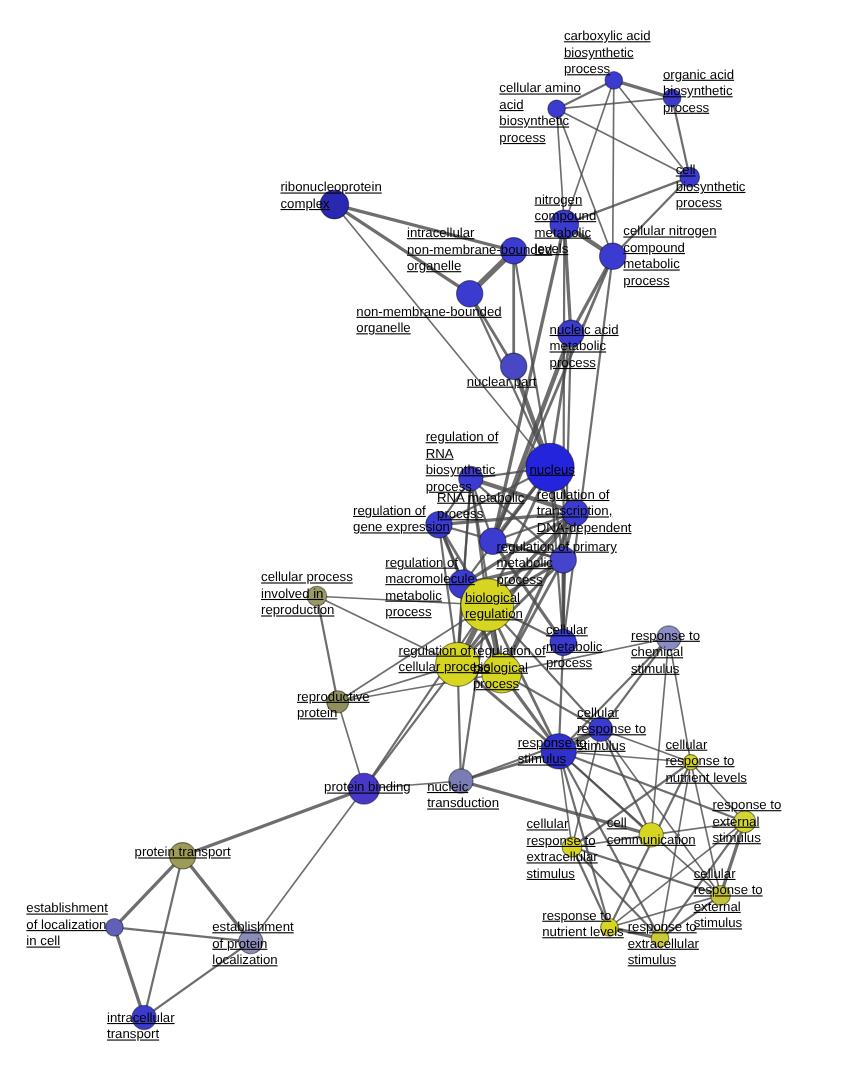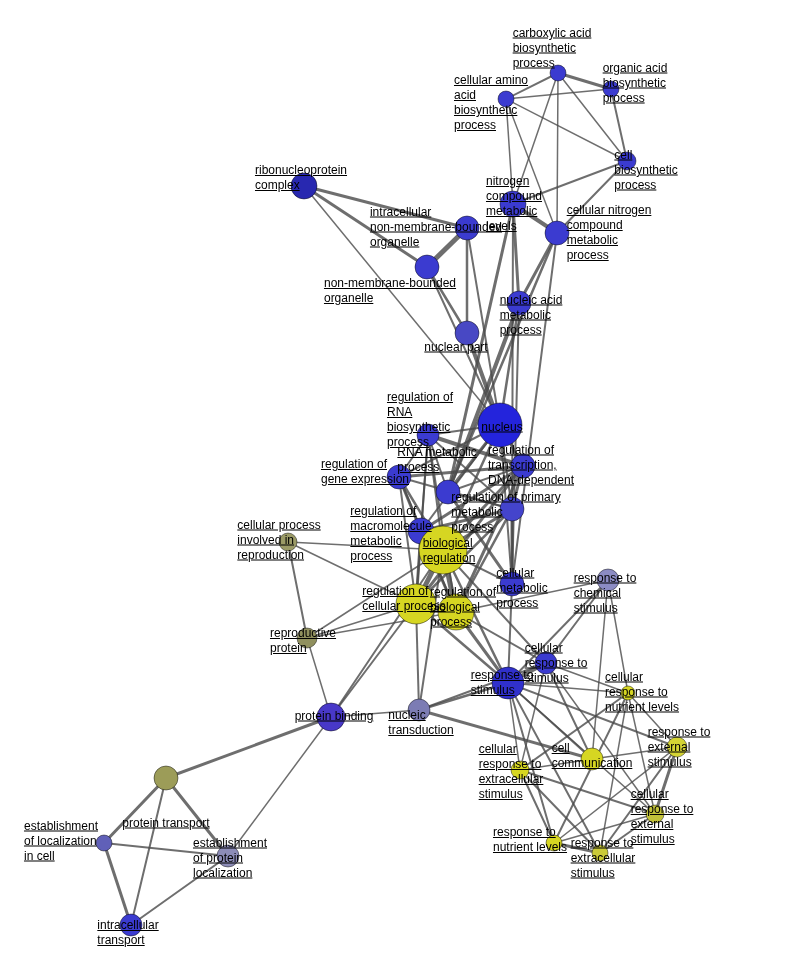--- a/index.html
+++ b/index.html
@@ -305,21 +305,21 @@
       <div class="node-label" style="left: 592px; top: 756px;">cell
 communication</div>
       <div class="node-label" style="left: 511px; top: 772px;">cellular
 response to
 extracellular
 stimulus</div>
       <div class="node-label" style="left: 662px; top: 817px;">cellular
 response to
 external
 stimulus</div>
-      <div class="node-label" style="left: 166px; top: 775px; margin-top: 48px;">protein transport</div>
+      <div class="node-label" style="left: 166px; top: 775px;">protein transport</div>
       <div class="node-label" style="left: 61px; top: 841px;">establishment
 of localization
 in cell</div>
       <div class="node-label" style="left: 230px; top: 858px;">establishment
 of protein
 localization</div>
       <div class="node-label" style="left: 530px; top: 840px;">response to
 nutrient levels</div>
       <div class="node-label" style="left: 603px; top: 858px;">response to
 extracellular

